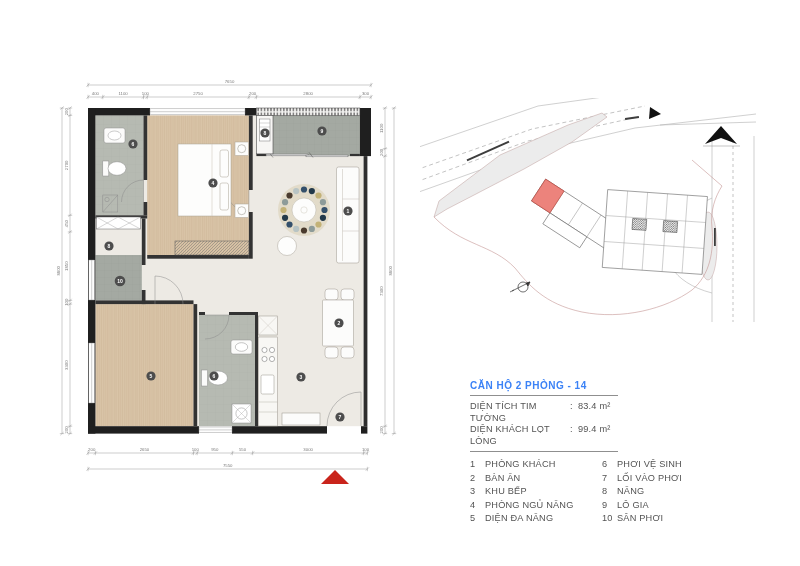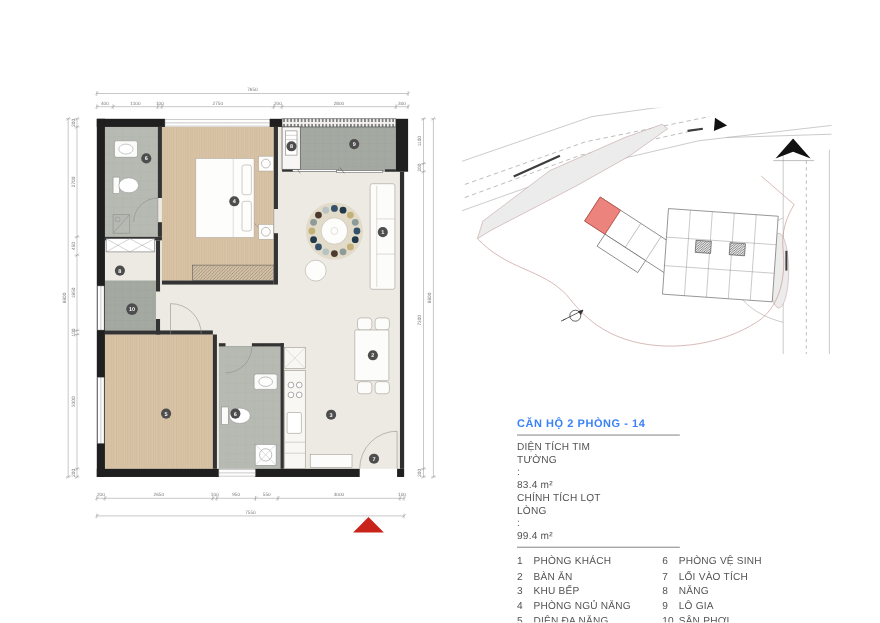--- a/index.html
+++ b/index.html
@@ -4,21 +4,21 @@
 <style>
   html,body{margin:0;padding:0;background:#fff;}
   #page{position:relative;width:800px;height:566px;background:#ffffff;overflow:hidden;
         font-family:"Liberation Sans",sans-serif;}
   svg{position:absolute;}
   .dim{font-family:"Liberation Sans",sans-serif;font-size:4.3px;fill:#7a7a7a;}
   .mk-t{font-family:"Liberation Sans",sans-serif;font-size:5px;font-weight:bold;fill:#ffffff;}
   #titleblock{position:absolute;left:470px;top:380px;width:232px;color:#555;}
   .tb-title{font-size:10px;font-weight:bold;color:#3b82f6;letter-spacing:.5px;}
   .tb-rule{height:0;border-bottom:1px solid #8f8f8f;width:148px;margin:4px 0 5px 0;}
-  .tb-row{display:flex;font-size:9.2px;line-height:11.5px;color:#535353;letter-spacing:.2px;flex-direction:column;}
+  .tb-row{display:flex;font-size:9.2px;line-height:11.5px;color:#535353;letter-spacing:.2px;}
   .tb-row .lab{width:100px;}
   .tb-row .sep{width:8px;}
   .legend{display:grid;grid-template-columns:132px auto;column-gap:0;margin-top:6px;}
   .lg-col{display:flex;flex-direction:column;}
   .lg-item{display:flex;font-size:9.2px;line-height:13.6px;color:#535353;letter-spacing:.2px;}
   .lg-item .n{width:15px;}
 </style>
 </head>
 <body>
 
@@ -335,21 +335,21 @@
 
   <div id="titleblock">
     <div class="tb-title">CĂN HỘ 2 PHÒNG - 14</div>
     <div class="tb-rule"></div>
     <div class="tb-row">
       <span class="lab">DIỆN TÍCH TIM TƯỜNG</span>
       <span class="sep">:</span>
       <span class="val">83.4 m²</span>
     </div>
     <div class="tb-row">
-      <span class="lab">CHÍNH TÍCH LỌT LÒNG</span>
+      <span class="lab">DIỆN KHÁCH LỌT LÒNG</span>
       <span class="sep">:</span>
       <span class="val">99.4 m²</span>
     </div>
     <div class="tb-rule"></div>
     <div class="legend">
       <div class="lg-col">
         <div class="lg-item">
             <span class="n">1</span>
             <span>PHÒNG KHÁCH</span>
           </div>
@@ -366,25 +366,25 @@
             <span>PHÒNG NGỦ NĂNG</span>
           </div>
         <div class="lg-item">
             <span class="n">5</span>
             <span>DIỆN ĐA NĂNG</span>
           </div>
       </div>
       <div class="lg-col">
         <div class="lg-item">
             <span class="n">6</span>
-            <span>PHÒNG VỆ SINH</span>
+            <span>PHƠI VỆ SINH</span>
           </div>
         <div class="lg-item">
             <span class="n">7</span>
-            <span>LỐI VÀO TÍCH</span>
+            <span>LỐI VÀO PHƠI</span>
           </div>
         <div class="lg-item">
             <span class="n">8</span>
             <span>NĂNG</span>
           </div>
         <div class="lg-item">
             <span class="n">9</span>
             <span>LÔ GIA</span>
           </div>
         <div class="lg-item">

